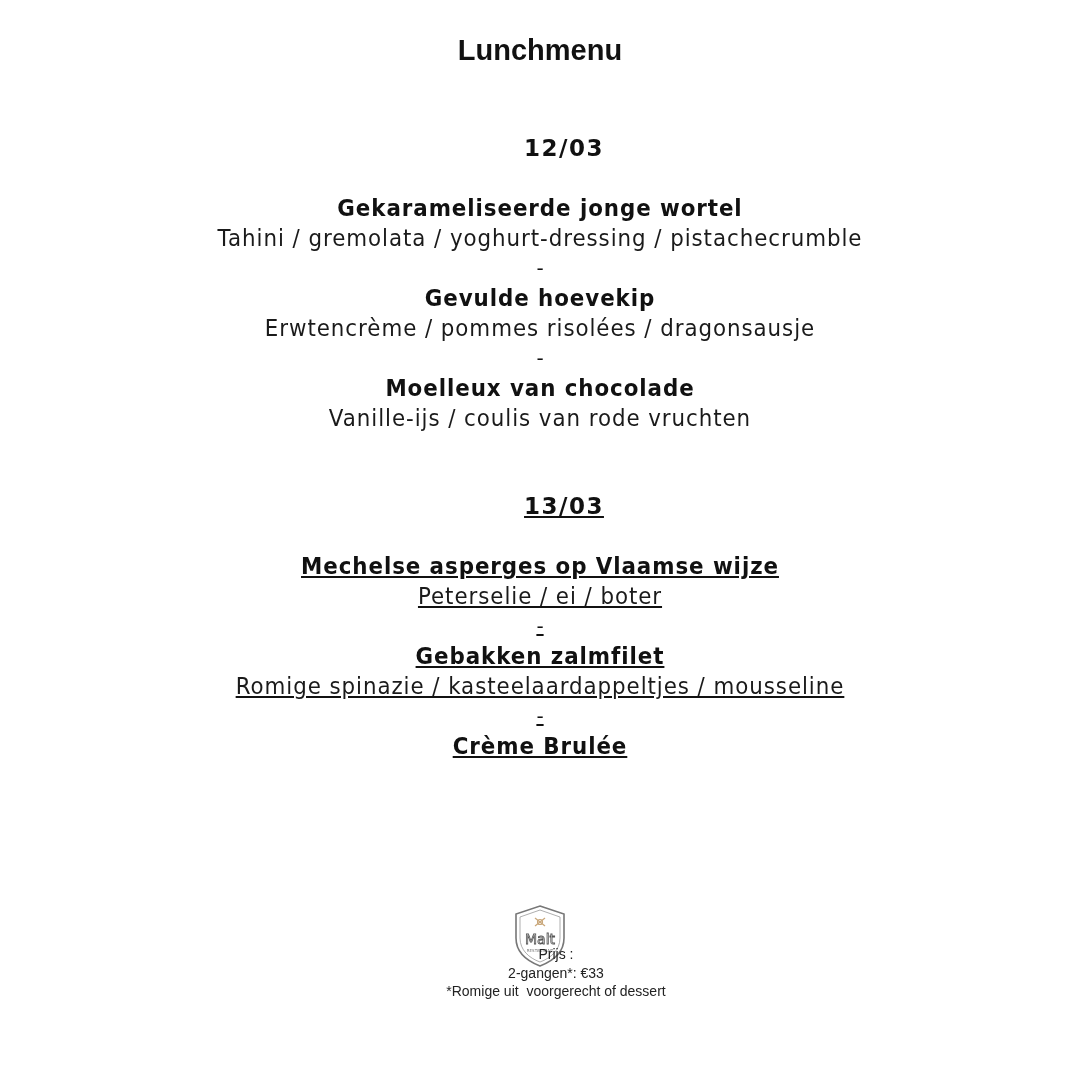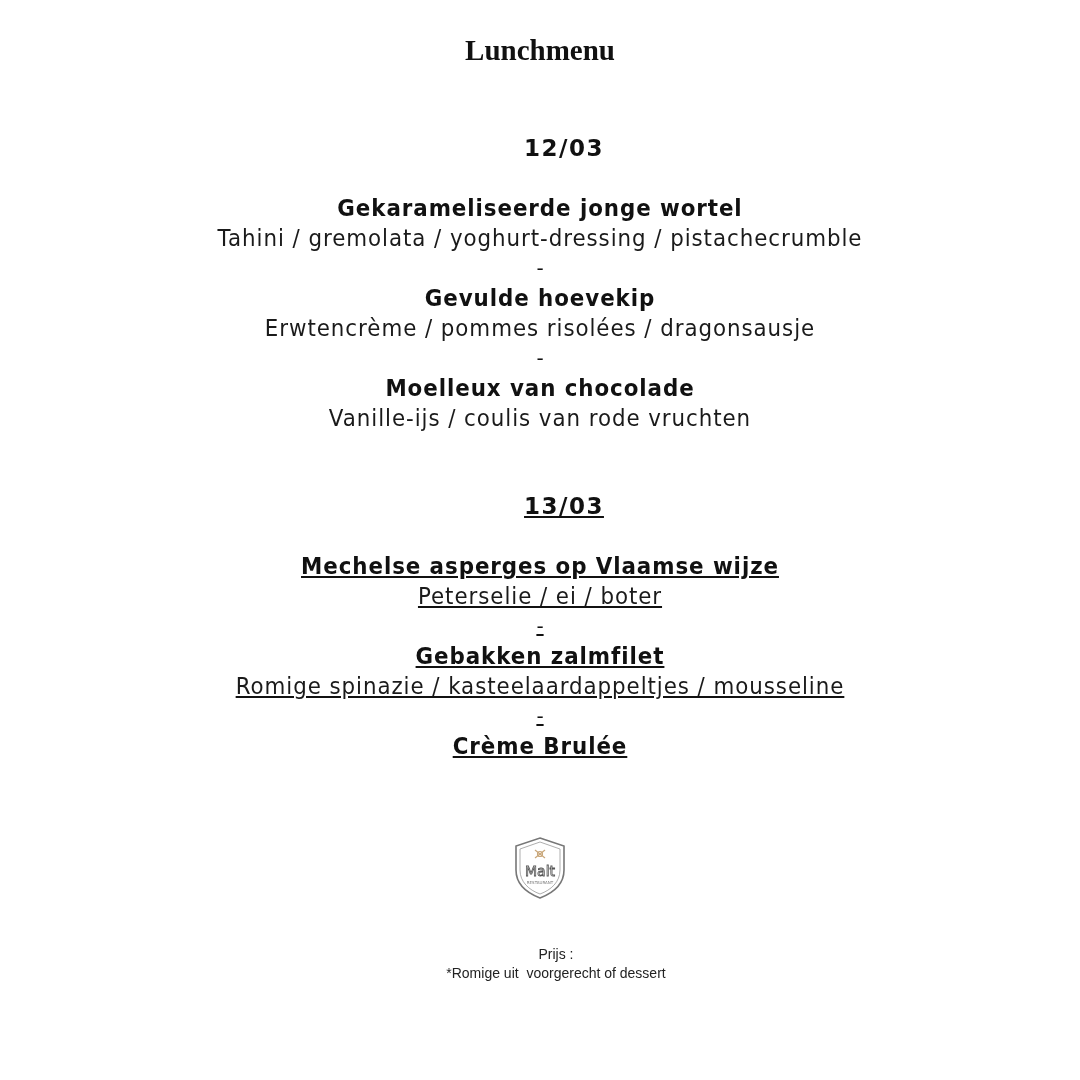--- a/index.html
+++ b/index.html
@@ -18,21 +18,21 @@
     }
     .title {
       position: absolute;
       top: 30px;
       left: 0;
       width: 1080px;
       font-size: 29px;
       font-weight: bold;
       letter-spacing: 0px;
       line-height: 40px;
-      font-family: Liberation Serif, serif;
+      font-family: Liberation Sans, sans-serif;
     }
     .day {
       position: absolute;
       left: 0;
       width: 1080px;
     }
     .day-date {
       font-size: 23px;
       font-weight: bold;
       letter-spacing: 1.5px;
@@ -59,21 +59,21 @@
     .course-name {
       transform: scaleX(0.93);
     }
     .sep {
       font-size: 20px;
       line-height: 30px;
       height: 30px;
     }
     .logo {
       position: absolute;
-      top: 836px;
+      top: 904px;
       left: 513px;
       width: 54px;
       height: 64px;
     }
     .footer {
       position: absolute;
       top: 945px;
       left: 0;
       width: 1080px;
       font-size: 14px;
@@ -123,14 +123,15 @@
       <line x1="32" y1="14" x2="22" y2="22"></line>
       <circle cx="27" cy="18" r="2.5"></circle>
     </g>
     <text x="27" y="40" text-anchor="middle" font-family="DejaVu Sans, sans-serif" font-size="14" fill="none" stroke="#555555" stroke-width="0.8">Malt</text>
     <text x="27" y="48" text-anchor="middle" font-family="DejaVu Sans, sans-serif" font-size="4" fill="#777777">RESTAURANT</text>
   </svg>
 </div>
 
 <div class="footer">
   <div>Prijs :</div>
+  <div>2-gangen*: €33</div>
   <div>*Romige uit  voorgerecht of dessert</div>
 </div>
 
 </body></html>

